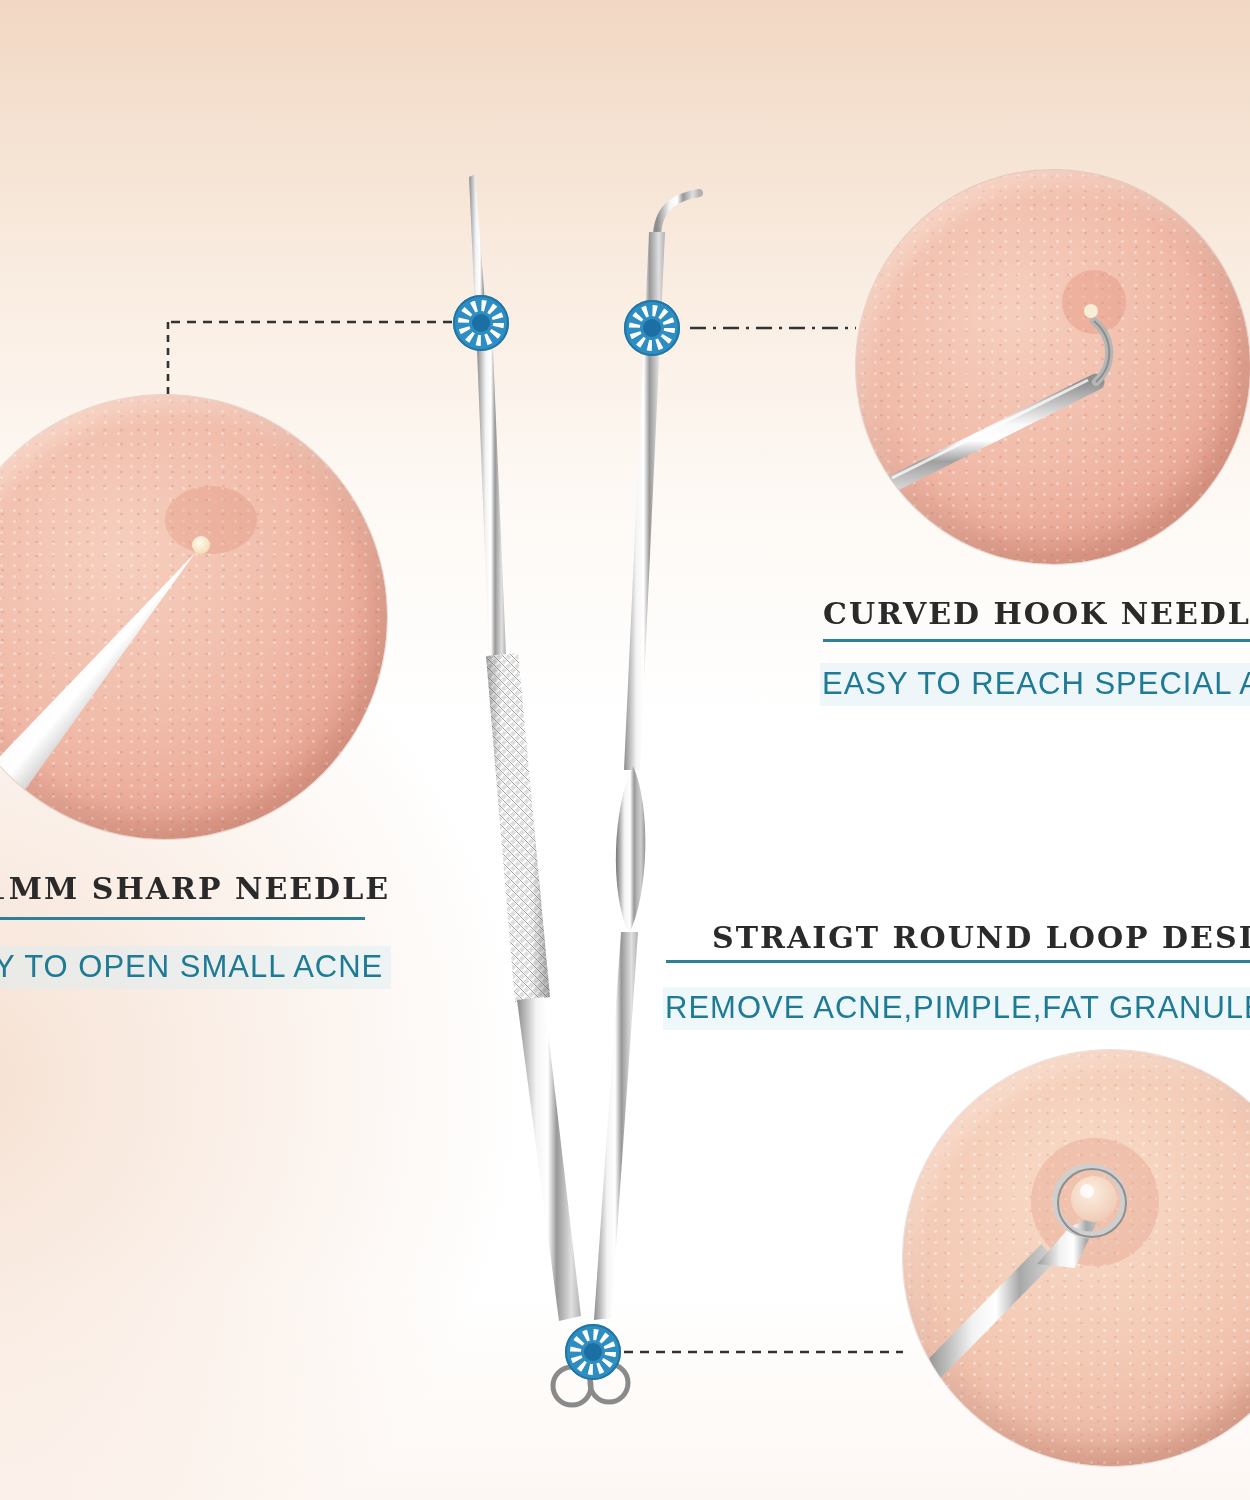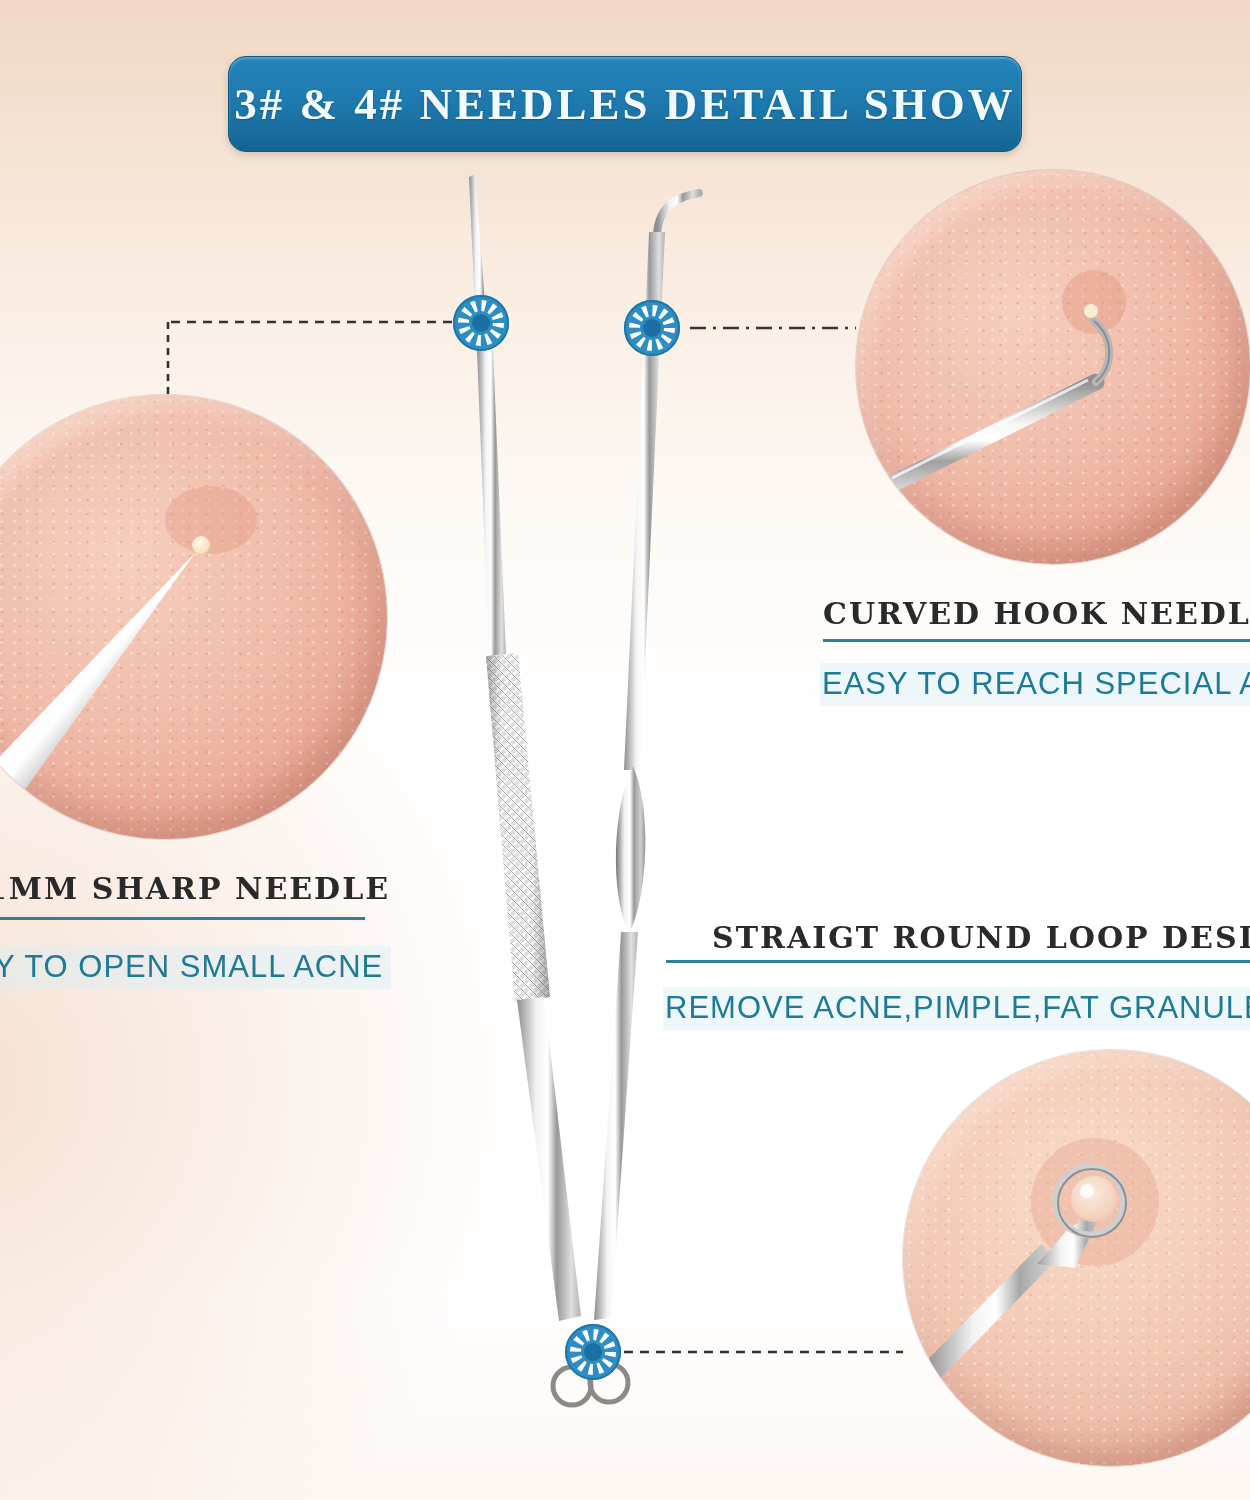--- a/index.html
+++ b/index.html
@@ -193,23 +193,20 @@
     </g>
 
     <circle cx="572" cy="1386" r="19" fill="none" stroke="#8a8a8a" stroke-width="5"></circle>
     <circle cx="609" cy="1383" r="19" fill="none" stroke="#8a8a8a" stroke-width="5"></circle>
 
     <use href="#badge" transform="translate(481,323)"></use>
     <use href="#badge" transform="translate(652,328)"></use>
     <use href="#badge" transform="translate(593,1352)"></use>
   </svg>
 
-  <div class="banner">
-    <span class="banner-text">3# &amp; 4# NEEDLES DETAIL SHOW</span>
-  </div>
 
   <div class="co-title" style="left:-14px;top:871px;">1MM SHARP NEEDLE</div>
   <div class="co-underline" style="left:0;top:917px;width:365px;"></div>
   <div class="co-sub" style="left:-8px;top:946px;">Y TO OPEN SMALL ACNE</div>
 
   <div class="co-title ta-center" style="left:823px;top:596px;width:427px;">CURVED HOOK NEEDLE</div>
   <div class="co-underline" style="left:823px;top:639px;width:427px;"></div>
   <div class="co-sub" style="left:820px;top:663px;">EASY TO REACH SPECIAL AR</div>
 
   <div class="co-title ta-center" style="left:712px;top:920px;width:520px;">STRAIGT ROUND LOOP DESIGN</div>

